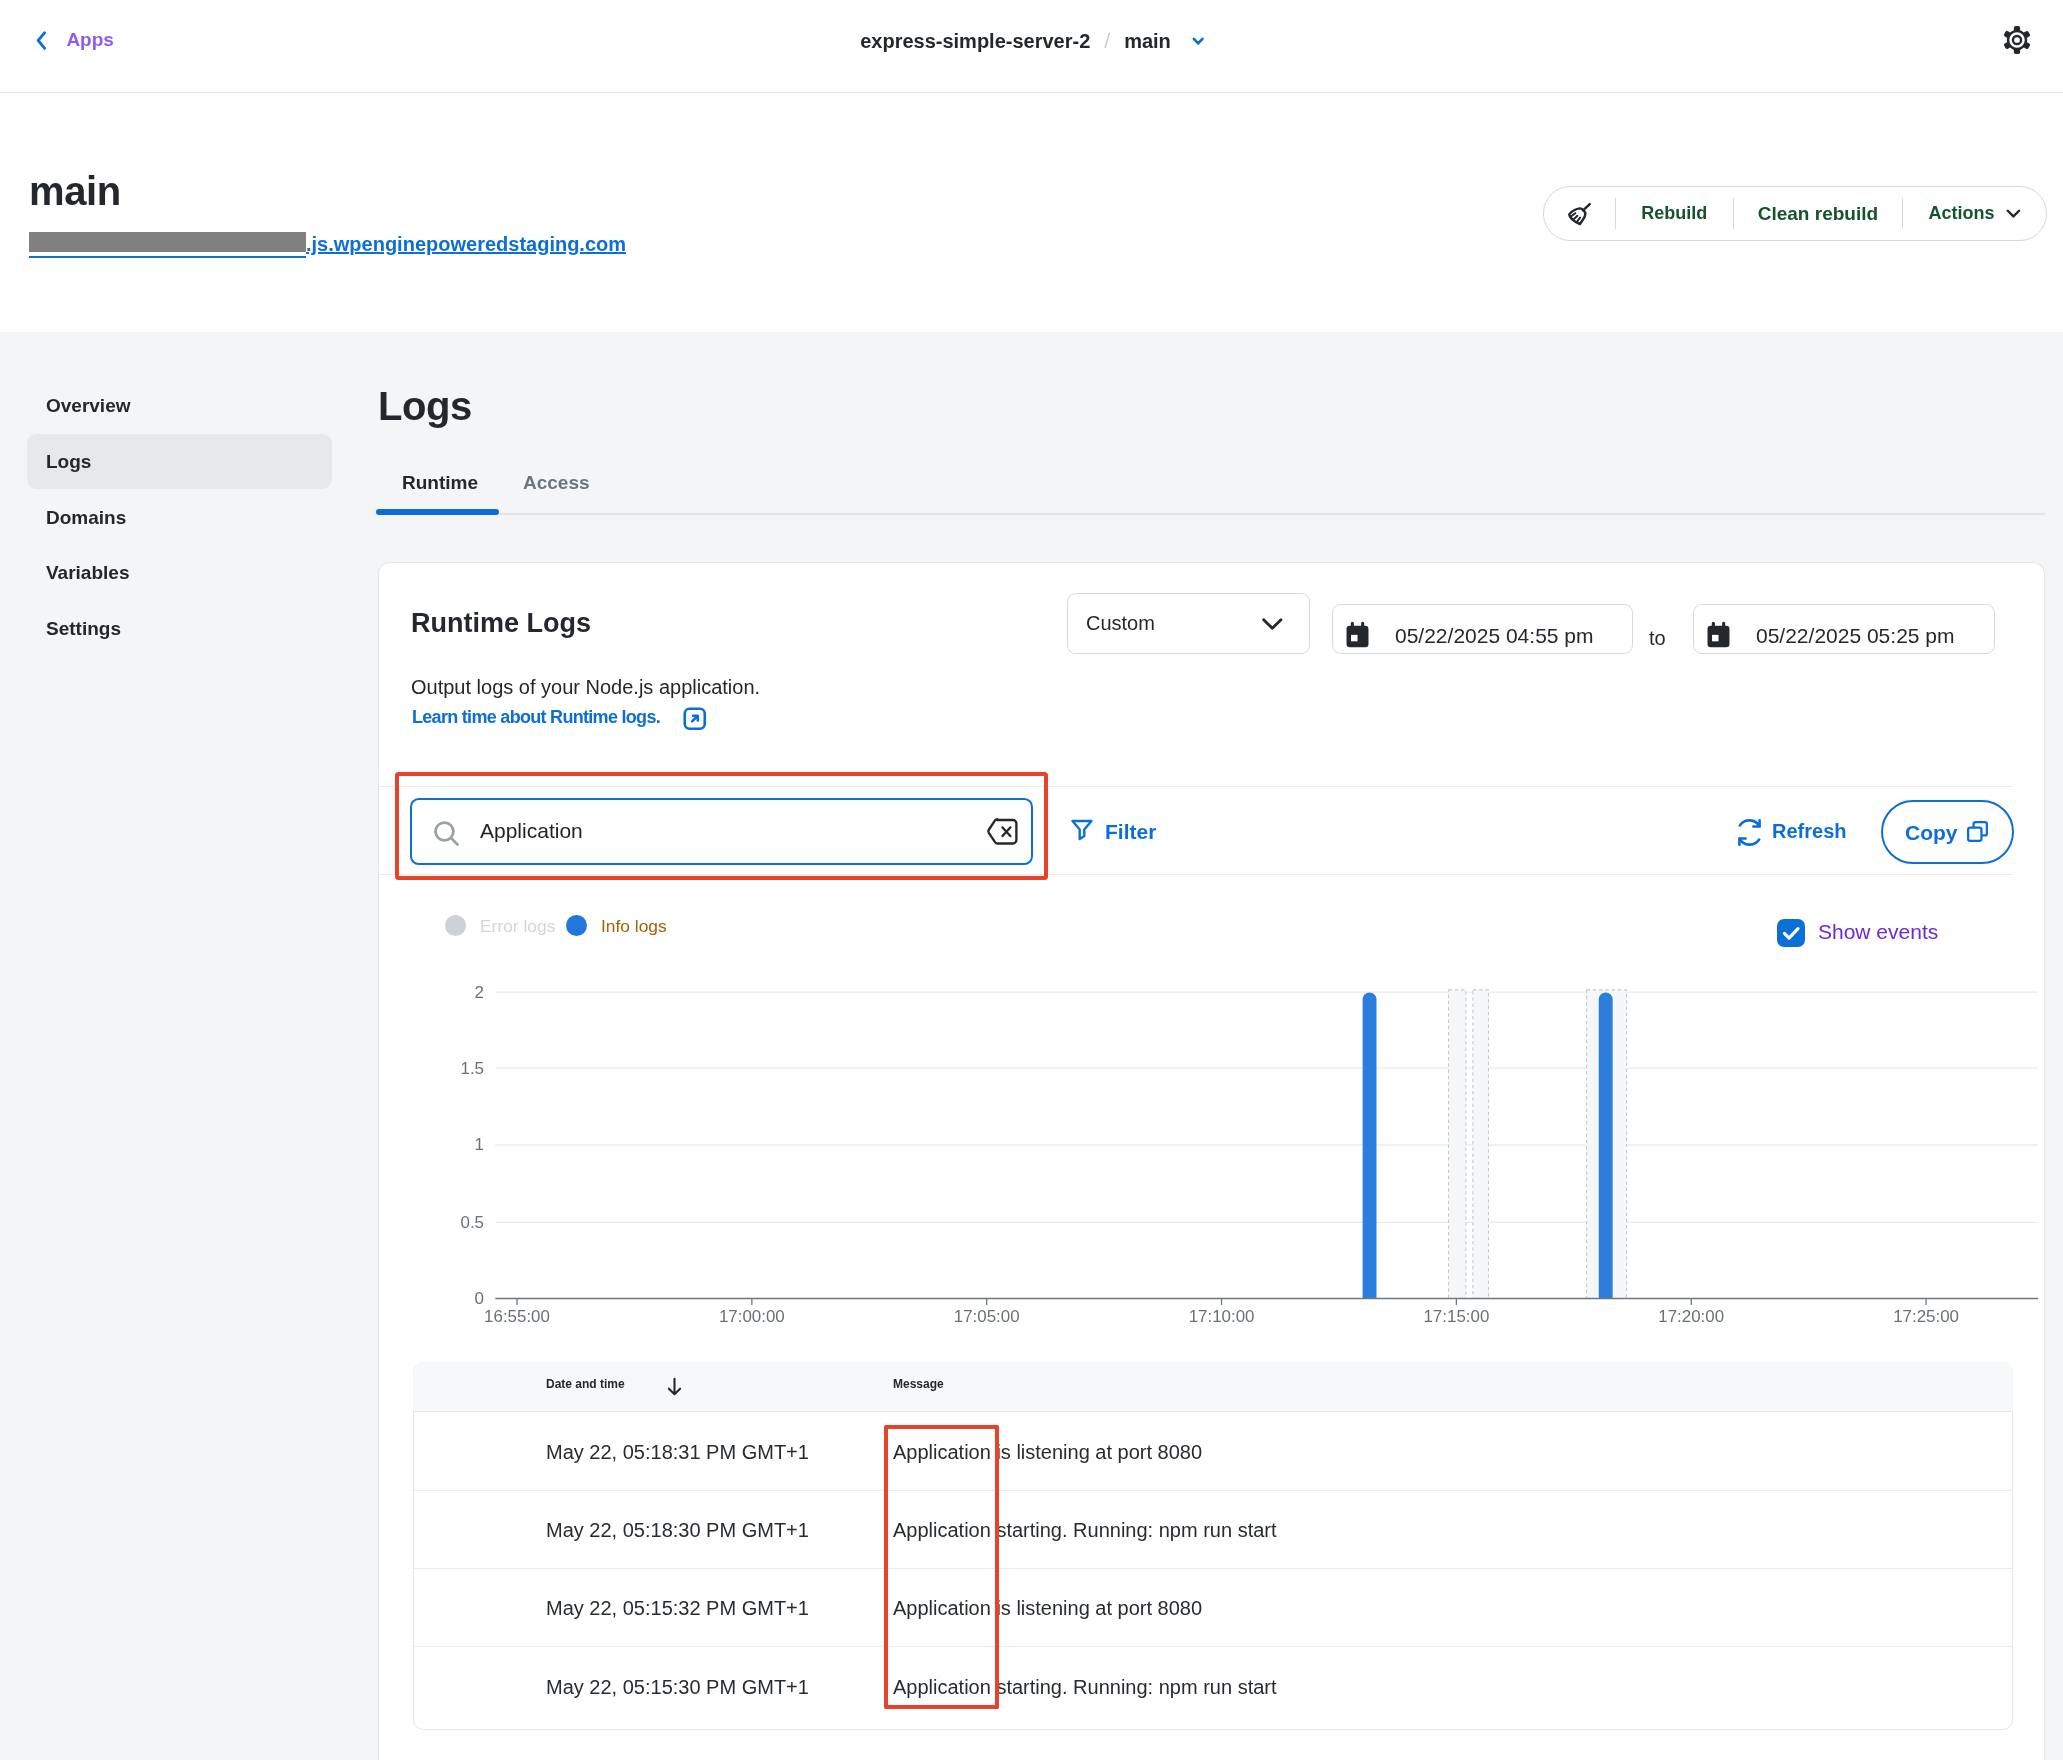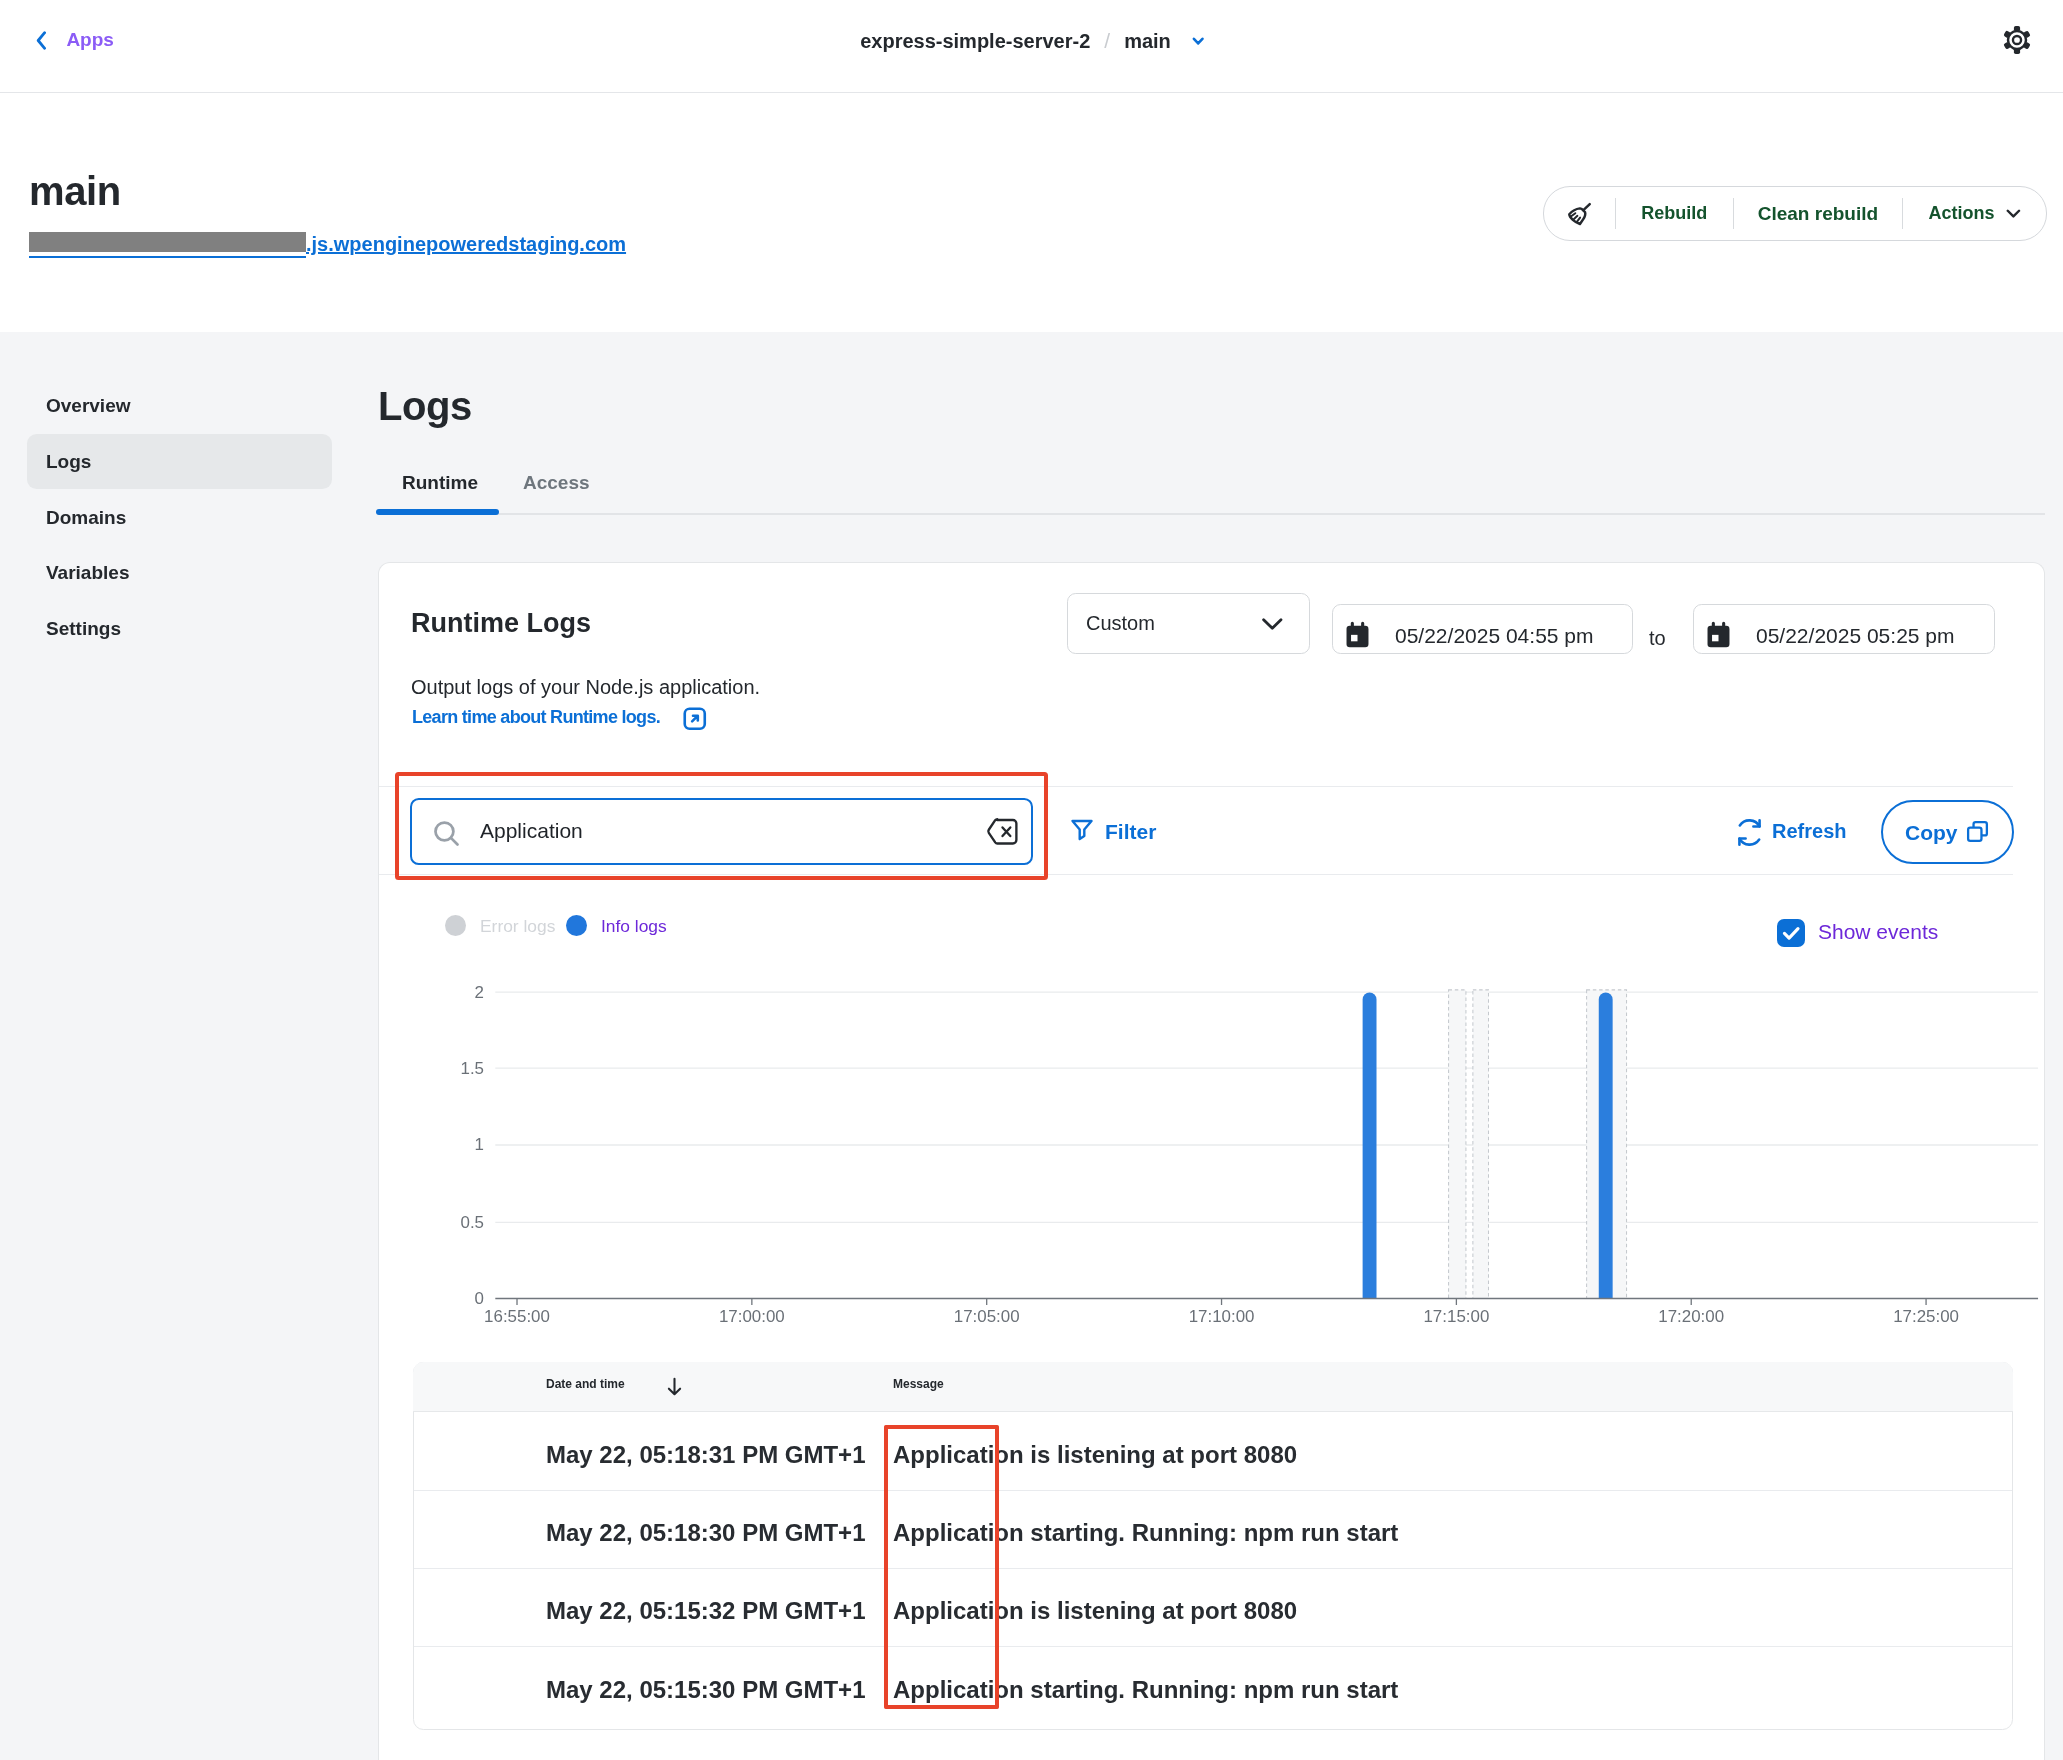--- a/index.html
+++ b/index.html
@@ -62,33 +62,33 @@
   #redbox1 { position:absolute; left:395px; top:772px; width:653px; height:108px; border:4.3px solid #e8432a; border-radius:3.5px; }
   #redbox2 { position:absolute; left:884px; top:1425px; width:115px; height:284px; border:4.3px solid #e8432a; border-radius:1.7px; }
 
   #filterlbl { position:absolute; left:1105px; top:820px; font-size:21px; font-weight:700; color:#0b6fd6; }
   #refreshlbl { position:absolute; left:1772px; top:820px; font-size:20px; font-weight:700; color:#0b6fd6; }
   #copybtn { position:absolute; left:1881px; top:800px; width:133px; height:64px; border:2.6px solid #0b6fd6; border-radius:32px; background:#fff; }
   #copylbl { position:absolute; left:1905px; top:821px; font-size:21px; font-weight:700; color:#0b6fd6; }
 
   .dot { position:absolute; width:21px; height:21px; border-radius:50%; top:915px; }
   #legenderr { position:absolute; left:480px; top:916px; font-size:17.4px; color:#d2d5d9; }
-  #legendinfo { position:absolute; left:601px; top:916px; font-size:17.4px; color:#6d28d9; }
+  #legendinfo { position:absolute; left:601px; top:916px; font-size:17.4px; color:#a16207; }
   #checkbox { position:absolute; left:1777px; top:919px; width:28px; height:28px; background:#0b6fd6; border-radius:7px; }
   #showevents { position:absolute; left:1818px; top:920px; font-size:21px; color:#6d28d9; }
 
   
   #chart { position:absolute; left:374px; top:956px; }
 
   
   #logtable { position:absolute; left:413px; top:1362px; width:1600px; height:368px; background:#fff; border:0.9px solid #e4e6e8; border-radius:10.4px; }
   #thead { position:absolute; left:413px; top:1362px; width:1600px; height:50px; background:#f7f8f9; border-radius:10.4px 10.4px 0 0; border-bottom:0.9px solid #e6e8ea; }
   .th { position:absolute; top:1377px; font-size:12px; font-weight:700; color:#24282d; }
   .rowdiv { position:absolute; left:414px; width:1598px; height:0.9px; background:#e9ebee; }
-  .td { position:absolute; font-size:24px; color:#282c31;font-weight:bold; }
+  .td { position:absolute; font-size:20px; color:#282c31; }
 </style>
 </head>
 <body>
 
 <div id="topbar"></div>
 <div id="apps">
   <svg width="10.4" height="19" viewBox="0 0 12 22">
       <path d="M10 2 L2.5 11 L10 20" fill="none" stroke="#0b6fd6" stroke-width="3.2" stroke-linecap="round" stroke-linejoin="round"></path>
     </svg>
   <span class="t">Apps</span>

